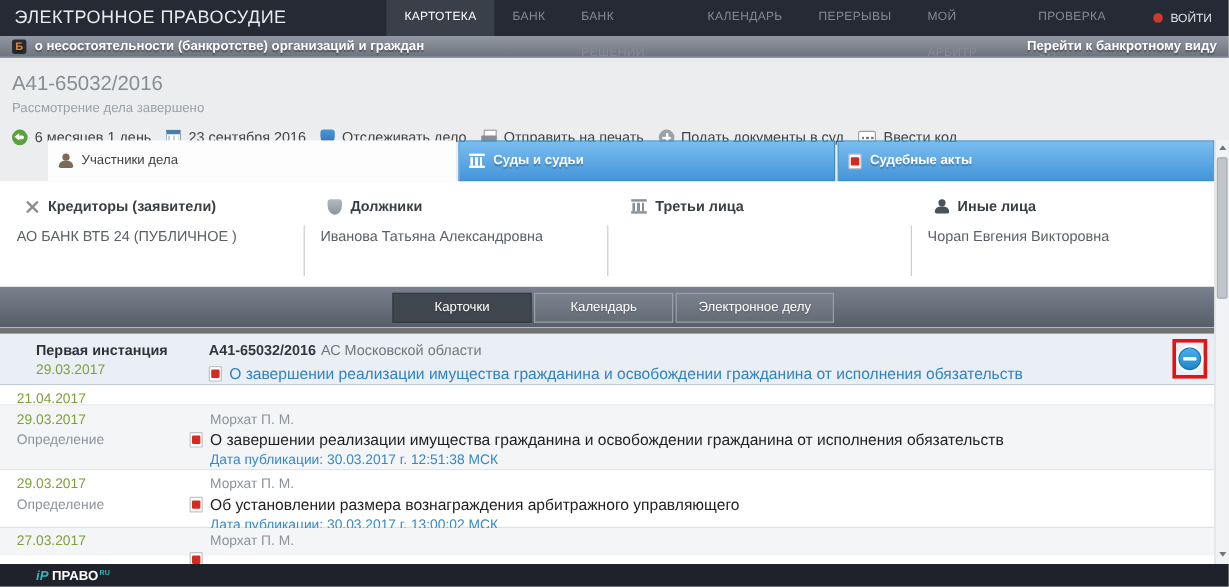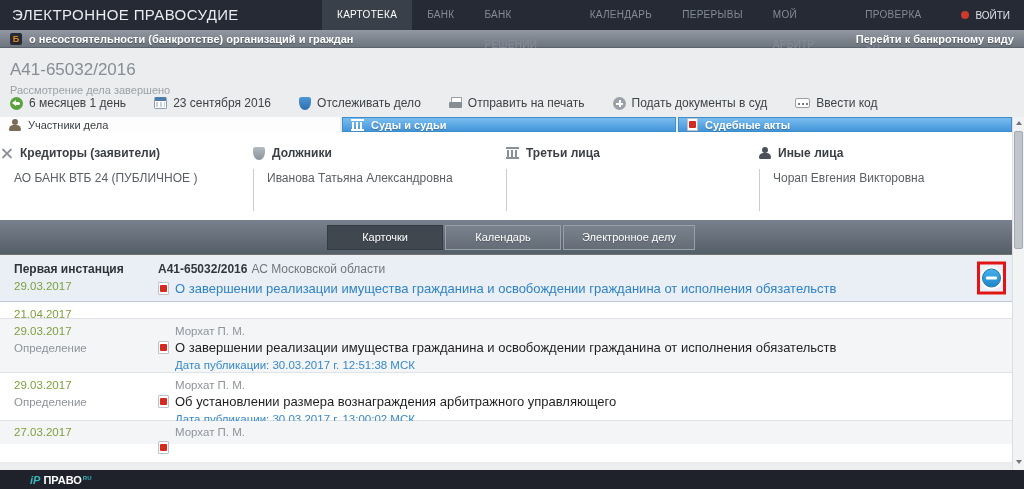--- a/index.html
+++ b/index.html
@@ -20,21 +20,21 @@
                display:flex; align-items:center; padding:0 10px; color:#fff; font-size:11px; font-weight:bold;
                text-shadow:0 1px 1px rgba(0,0,0,.35); }
   .badge-b { width:12px; height:12px; flex:none; background:#262b33; color:#e2862c; font-size:9px; font-weight:bold;
              text-align:center; line-height:12px; border-radius:2px; margin-right:7px; }
   .subheader-link { margin-left:auto; cursor:pointer; }
 
   
   .case-header { padding:12px 10px 0; }
   .case-number { font-size:17px; color:#878d95; }
   .case-status { font-size:11px; color:#9ba1a8; margin-top:4px; }
-  .toolbar { display:flex; align-items:center; gap:28px; }
+  .toolbar { display:flex; align-items:center; gap:12px; margin-top:11px; }
   .tool { display:flex; align-items:center; gap:6px; font-size:12px; color:#3f4347; cursor:pointer; }
 
   
   .ic { display:inline-block; flex:none; }
   .back-ic { position:relative; width:13px; height:13px; border-radius:50%; background:#5aa23e; }
   .back-ic::before { content:""; position:absolute; left:2px; top:3px; border-top:3px solid transparent; border-bottom:3px solid transparent; border-right:4px solid #fff; }
   .back-ic::after { content:""; position:absolute; left:6px; top:5px; width:4px; height:3px; background:#fff; border-radius:0 2px 2px 0; }
   .cal-ic { width:13px; height:12px; background:#fff; border:1px solid #8aa0b5; border-top:4px solid #4f7ca6; border-radius:2px; position:relative; }
   .cal-ic::after { content:""; position:absolute; left:1px; top:1px; right:1px; bottom:1px; background:repeating-linear-gradient(90deg,#c5d2de 0 2px,transparent 2px 4px); }
   .shield-ic { width:12px; height:13px; border-radius:3px 3px 7px 7px / 3px 3px 9px 9px; }
@@ -58,29 +58,29 @@
   .swords::before { transform:rotate(45deg); } .swords::after { transform:rotate(-45deg); }
   .building { position:relative; width:13px; height:12px; color:#8a9098; border-top:2px solid currentColor; }
   .building::before { content:""; position:absolute; left:1px; right:1px; top:1px; bottom:2px; background:repeating-linear-gradient(90deg,currentColor 0 2px,transparent 2px 4px); }
   .building::after { content:""; position:absolute; left:0; right:0; bottom:0; height:2px; background:currentColor; }
   .pdf-ic { position:relative; width:11px; height:13px; background:#fff; border:1px solid #c0c4c8; border-radius:1px; flex:none; }
   .pdf-ic::after { content:""; position:absolute; left:1px; top:2px; width:7px; height:7px; background:#d42a20; border-radius:1px; }
 
   
   .content { position:absolute; top:117px; left:0; width:1012px; }
 
-  .tabs { display:flex; height:15px; }
+  .tabs { display:flex; height:34px;margin-left:40px; }
   .tab-first { width:340px; flex:none; background:#fdfdfd; display:flex; align-items:center; gap:7px; padding-left:9px;
                font-size:11px; color:#3c4147; cursor:pointer; }
   .tab-blue { flex:1; margin-left:2px; background:linear-gradient(#79bdef,#4595da); border:1px solid #3e8ecb;
               color:#fff; font-size:11px; font-weight:bold; display:flex; align-items:center; gap:7px; padding-left:8px;
               text-shadow:0 1px 1px rgba(0,0,0,.25); cursor:pointer; }
 
   .parties { display:grid; grid-template-columns:253px 253px 253px 253px; background:#fff; height:88px; }
-  .party-head { display:flex; align-items:center; gap:7px; padding:14px 0 9px 0; font-size:12px; font-weight:bold; color:#3a3f45; }
+  .party-head { display:flex; align-items:center; gap:7px; padding:14px 0 9px 20px; font-size:12px; font-weight:bold; color:#3a3f45; }
   .party-val { font-size:12px; color:#5a6066; min-height:42px; padding:2px 6px 0 14px; }
   .party-col + .party-col .party-val { border-left:1px solid #c9ccd0; padding-left:13px; }
 
   .segbar { height:34px; background:linear-gradient(#78818d,#565e68); display:flex; align-items:center; justify-content:center;padding-left:10px; }
   .seg { height:25px; line-height:23px; padding:0 18px; min-width:116px; text-align:center; font-size:11px; color:#fff;
          border:1px solid #98a0aa; background:rgba(255,255,255,.06); cursor:pointer; text-shadow:0 1px 1px rgba(0,0,0,.25); }
   .seg + .seg { margin-left:2px; }
   .seg.active { background:#40474f; border-color:#343a41; }
 
   
@@ -92,21 +92,21 @@
   .r-type { font-size:11.5px; color:#8d939b; margin-top:5px; }
   .inst-name { font-size:12px; font-weight:bold; color:#2f3338; margin-bottom:4px; }
   .case-line { font-size:12px; margin-bottom:5px; }
   .cl-b { font-weight:bold; color:#33373c; }
   .cl-g { color:#70767d; margin-left:4px; }
   .r-author { font-size:11.5px; color:#8d939b; margin:0 0 3px 17px; }
   .r-title { font-size:13px; color:#1f1f1f; display:flex; align-items:center; gap:6px; }
   .r-title.no-icon { padding-left:17px; }
   .r-link { color:#2f83c5; cursor:pointer; }
   .r-pub { font-size:11.5px; color:#3789c9; margin:4px 0 0 17px; cursor:pointer; }
-  .row-inst { height:48px; background:#e9eff5; border-top:1px solid #737373; border-bottom:1px solid #c0cad4; padding-top:7px; }
+  .row-inst { height:48px; background:#e9eff5; border-top:5px solid #737373; border-bottom:1px solid #c0cad4; padding-top:7px;padding-left:16px; }
   .row-2 { height:17px; }
   .row-2 .r-title { margin-top:13px; }
   .row-3 { height:54px; background:#f4f5f7; }
   .row-4 { height:48px; }
   .row-5 { height:23px; background:#f4f5f7; border-bottom:none; padding-top:5px; }
   .red-annotation { position:absolute; right:6px; top:50%; transform:translateY(-50%); width:29px; height:33px;
                     border:3px solid #e31414; display:flex; align-items:center; justify-content:center; }
   .minus-circle { width:19px; height:19px; border-radius:50%; background:linear-gradient(#45b0ea,#1f87c9);
                   border:1px solid #1a74b0; position:relative; box-shadow:0 0 0 2px rgba(255,255,255,.8); cursor:pointer; }
   .minus-circle::after { content:""; position:absolute; left:3px; top:7px; width:11px; height:3px; background:#fff; border-radius:1px; }

